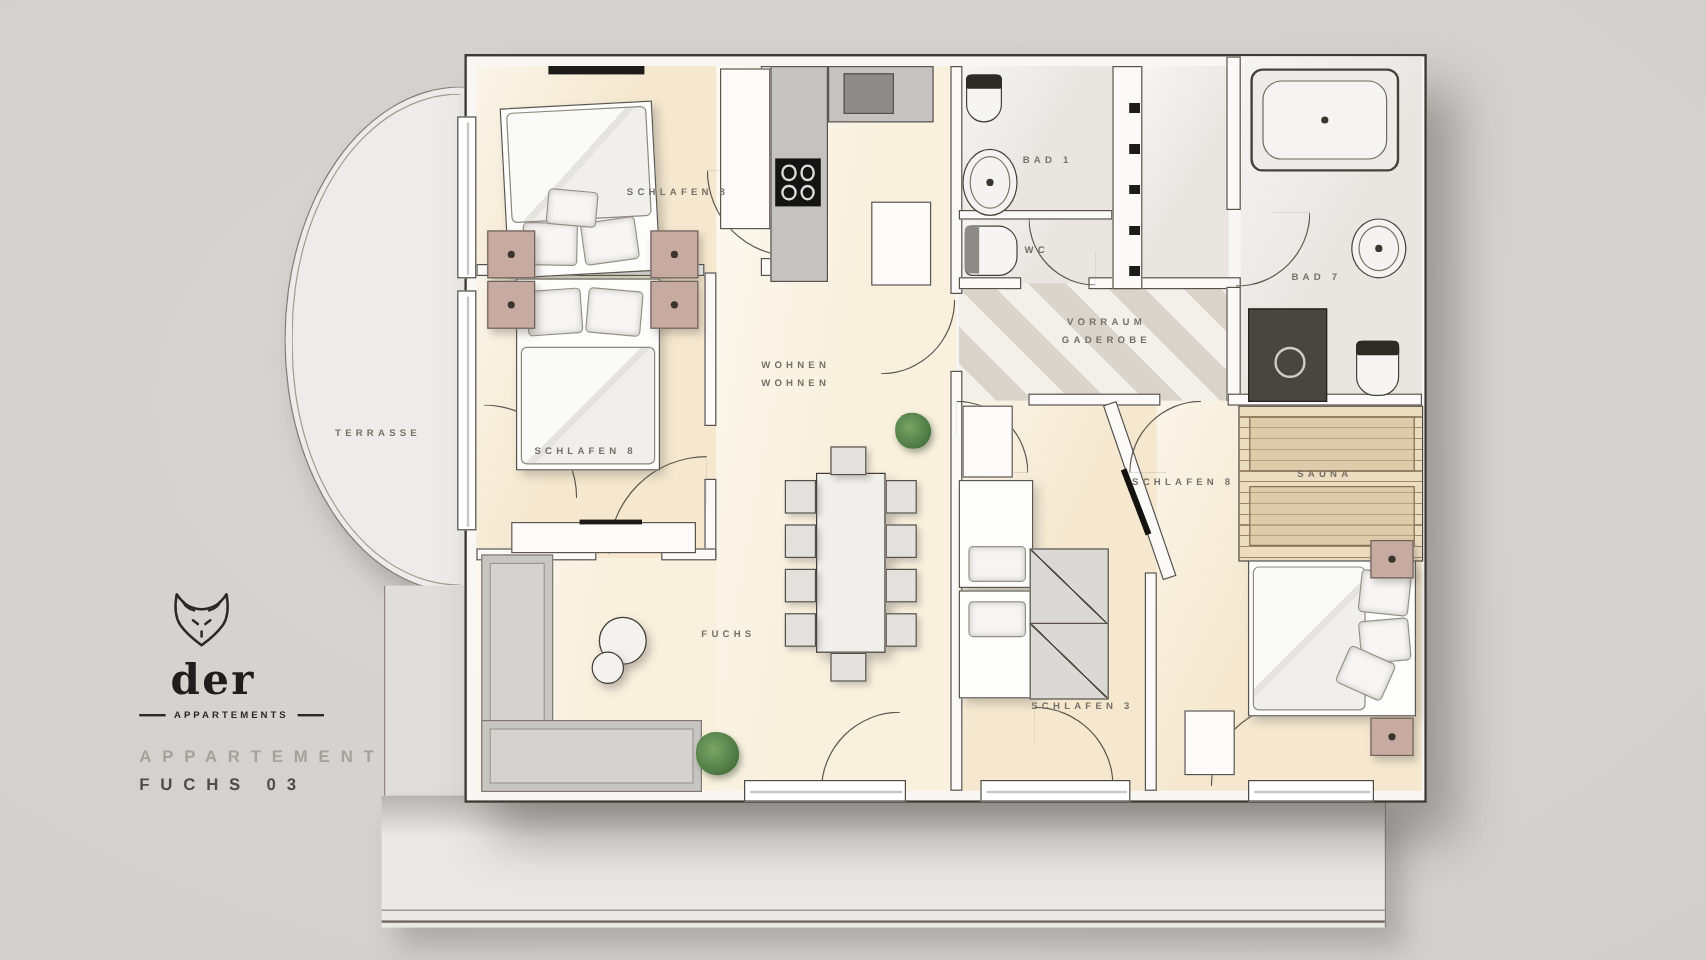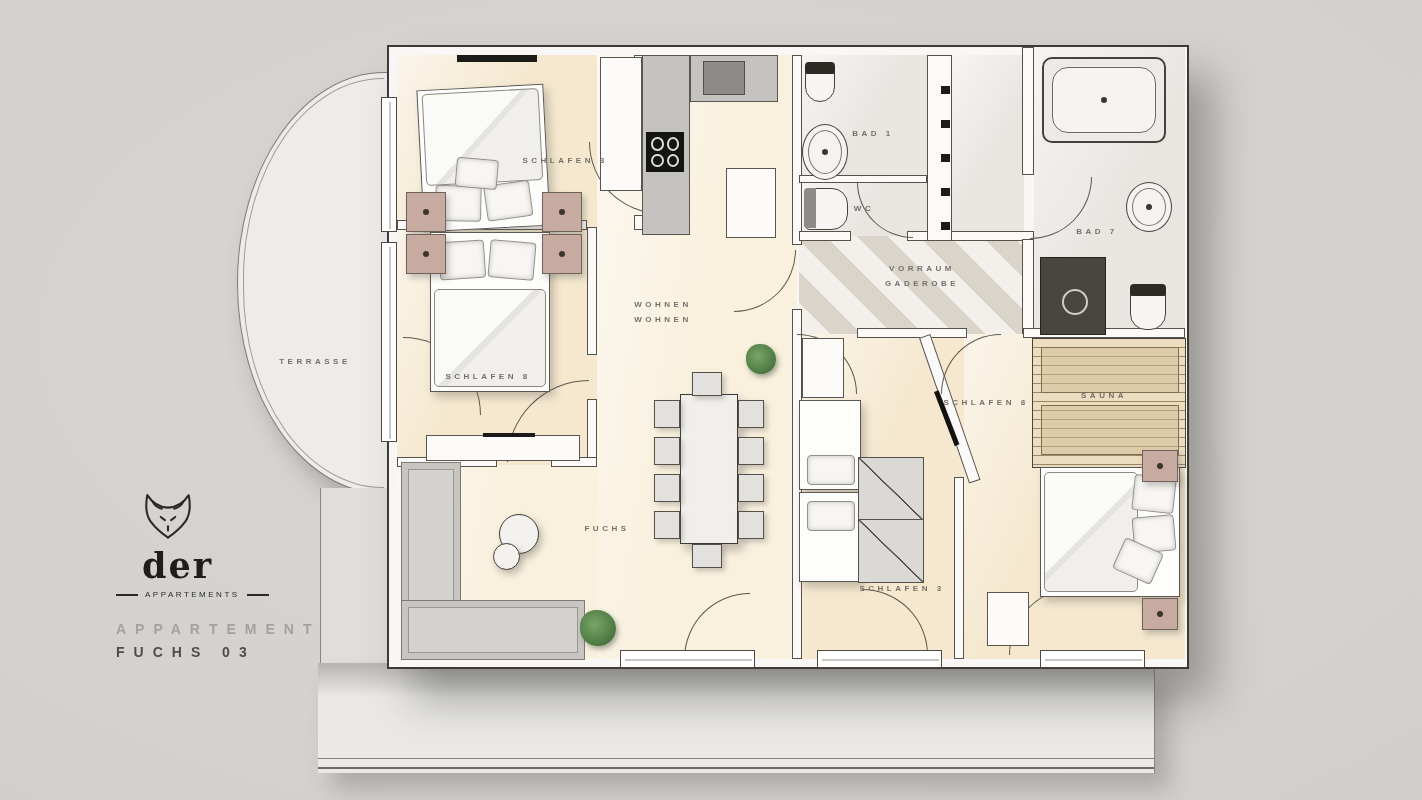--- a/index.html
+++ b/index.html
@@ -82,21 +82,21 @@
   .diag-dark{position:absolute;background:#14120f;transform-origin:top left;}
 
   
   .rlabel{position:absolute;transform:translate(-50%,-50%);color:#75716a;font-size:8px;
     letter-spacing:3.5px;white-space:nowrap;text-align:center;line-height:15px;font-weight:bold;}
 
   
   .logo{left:92px;top:492px;width:230px;color:#22211f;margin-left:24px;}
   .logo-word{font-family:"DejaVu Serif","Liberation Serif",serif;font-weight:bold;font-size:35px;line-height:36px;letter-spacing:2px;color:#1f1e1c;}
   .logo-tagline{display:flex;align-items:center;gap:7px;margin-top:6px;color:#2a2927;
-    font-size:8px;letter-spacing:2.5px;font-weight:normal;}
+    font-size:8px;letter-spacing:2.5px;font-weight:bold;}
   .logo-tagline .dash{height:2px;width:22px;background:#2a2927;}
   .brand-apartment{margin-top:22px;font-size:14px;letter-spacing:9px;color:#a5a29c;font-weight:bold;}
   .brand-name{margin-top:7px;font-size:14px;letter-spacing:9px;color:#504d48;font-weight:bold;}
 </style>
 </head>
 <body>
 
 <div class="stage">
 
   <div class="abs terrace-curve">

